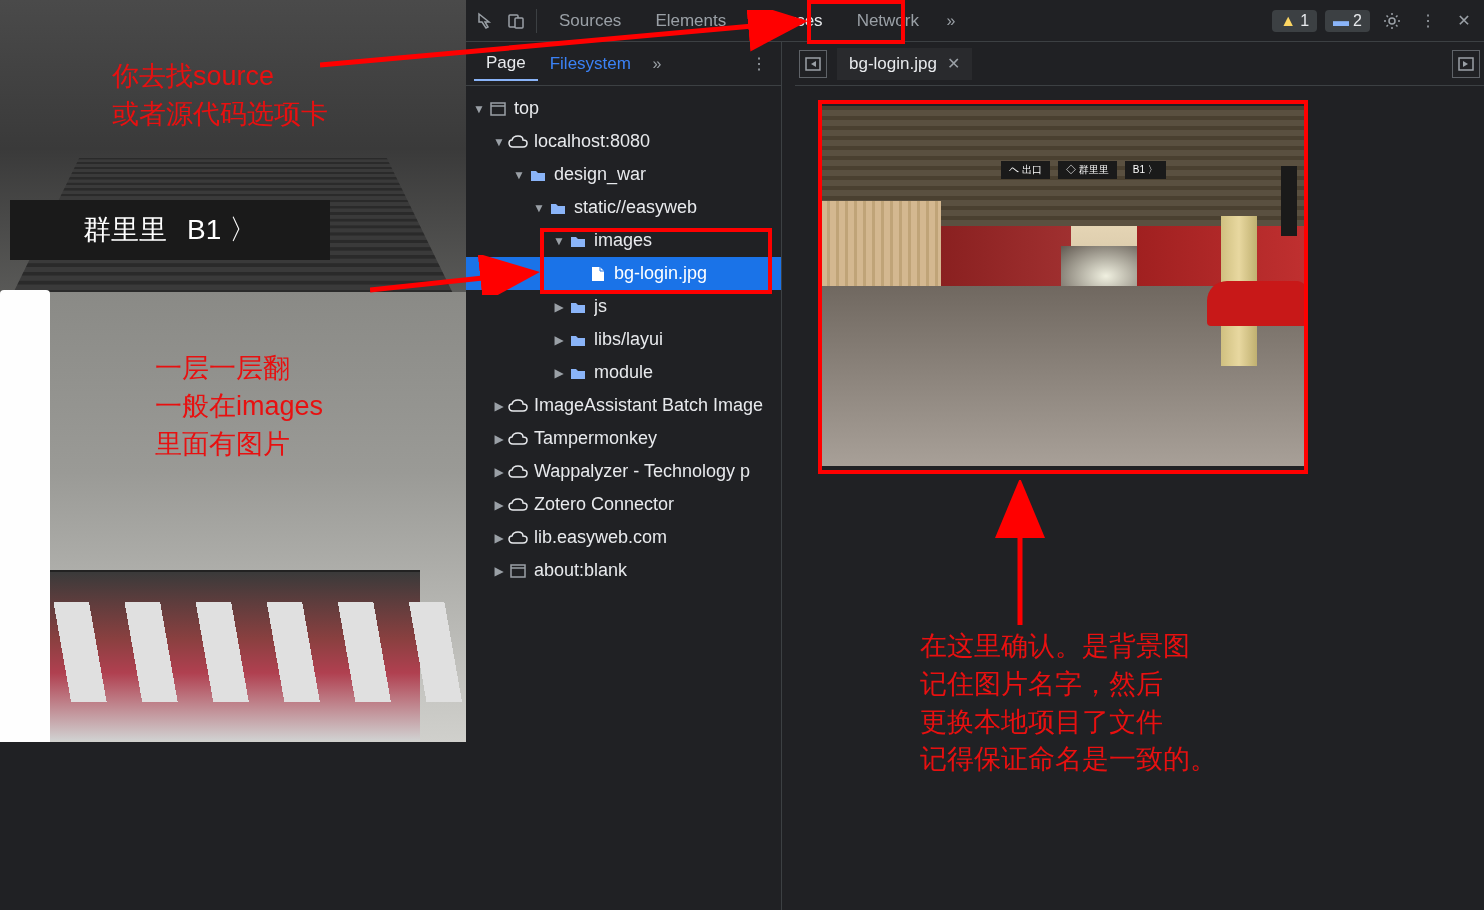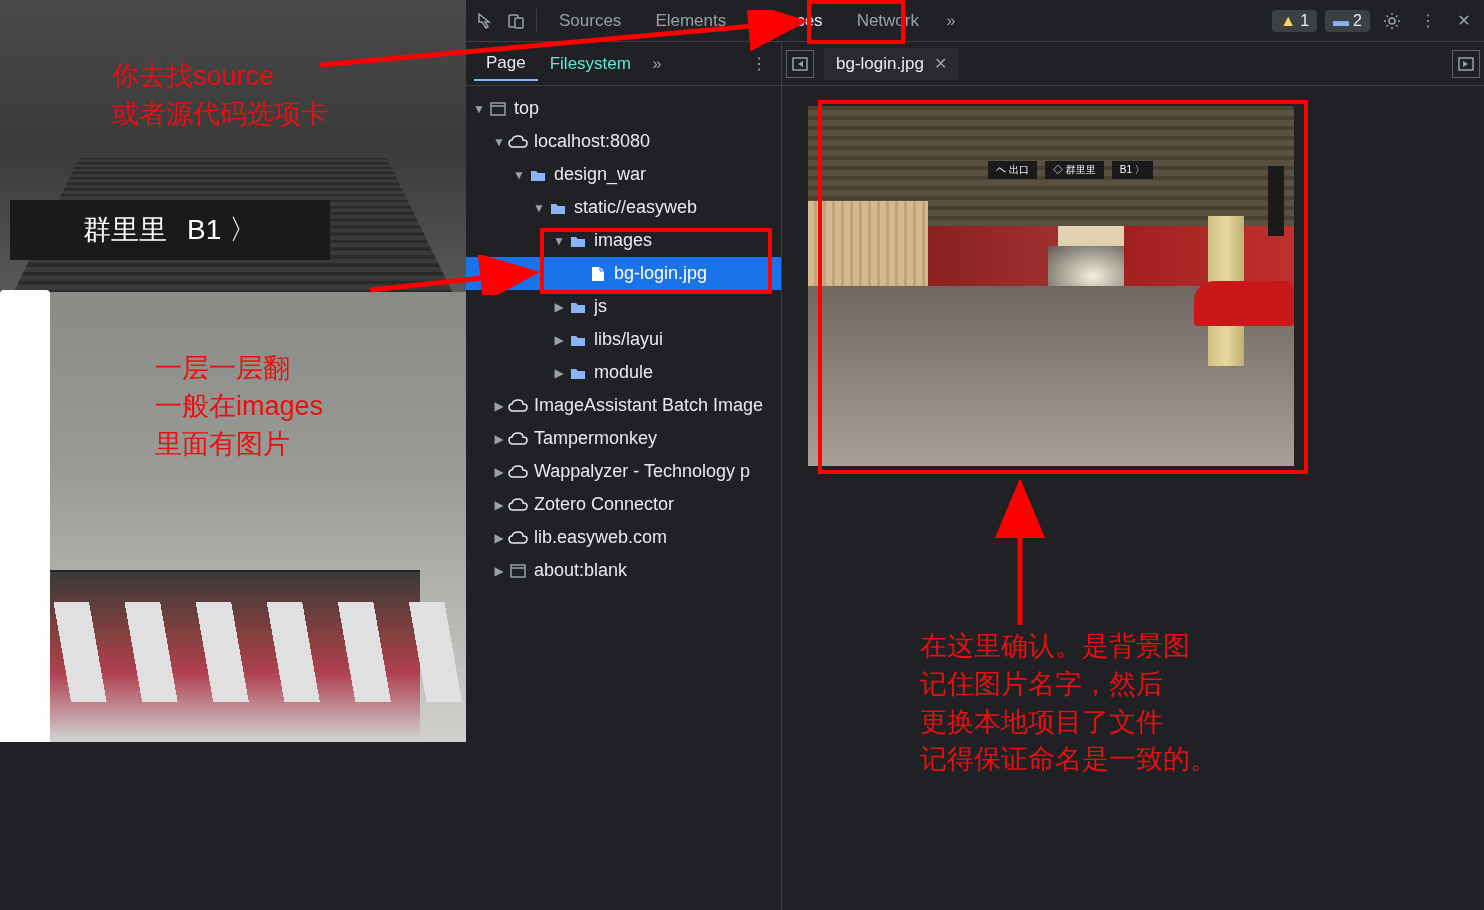--- a/index.html
+++ b/index.html
@@ -116,37 +116,38 @@
     }
     .badge-warn { background: #3c4043; }
     .badge-info { background: #3c4043; }
     .warn-icon { color: #fdd663; }
     .info-icon { color: #8ab4f8; }
     
     .sources-body {
       display: flex;
       flex: 1;
       overflow: hidden;
+      gap: 13px;
     }
     .navigator {
       width: 316px;
       border-right: 1px solid #3c4043;
       display: flex;
       flex-direction: column;
     }
     .nav-tabs {
       height: 44px;
       display: flex;
       align-items: center;
       border-bottom: 1px solid #3c4043;
       padding: 0 8px;
     }
     .nav-tab {
       padding: 6px 12px;
-      color: #5eead4;
+      color: #3b82f6;
       font-size: 17px;
       cursor: pointer;
     }
     .nav-tab.active { color: #e8eaed; border-bottom: 2px solid #8ab4f8; }
     .tree {
       flex: 1;
       overflow: auto;
       padding: 6px 0;
       font-size: 18px;
     }

